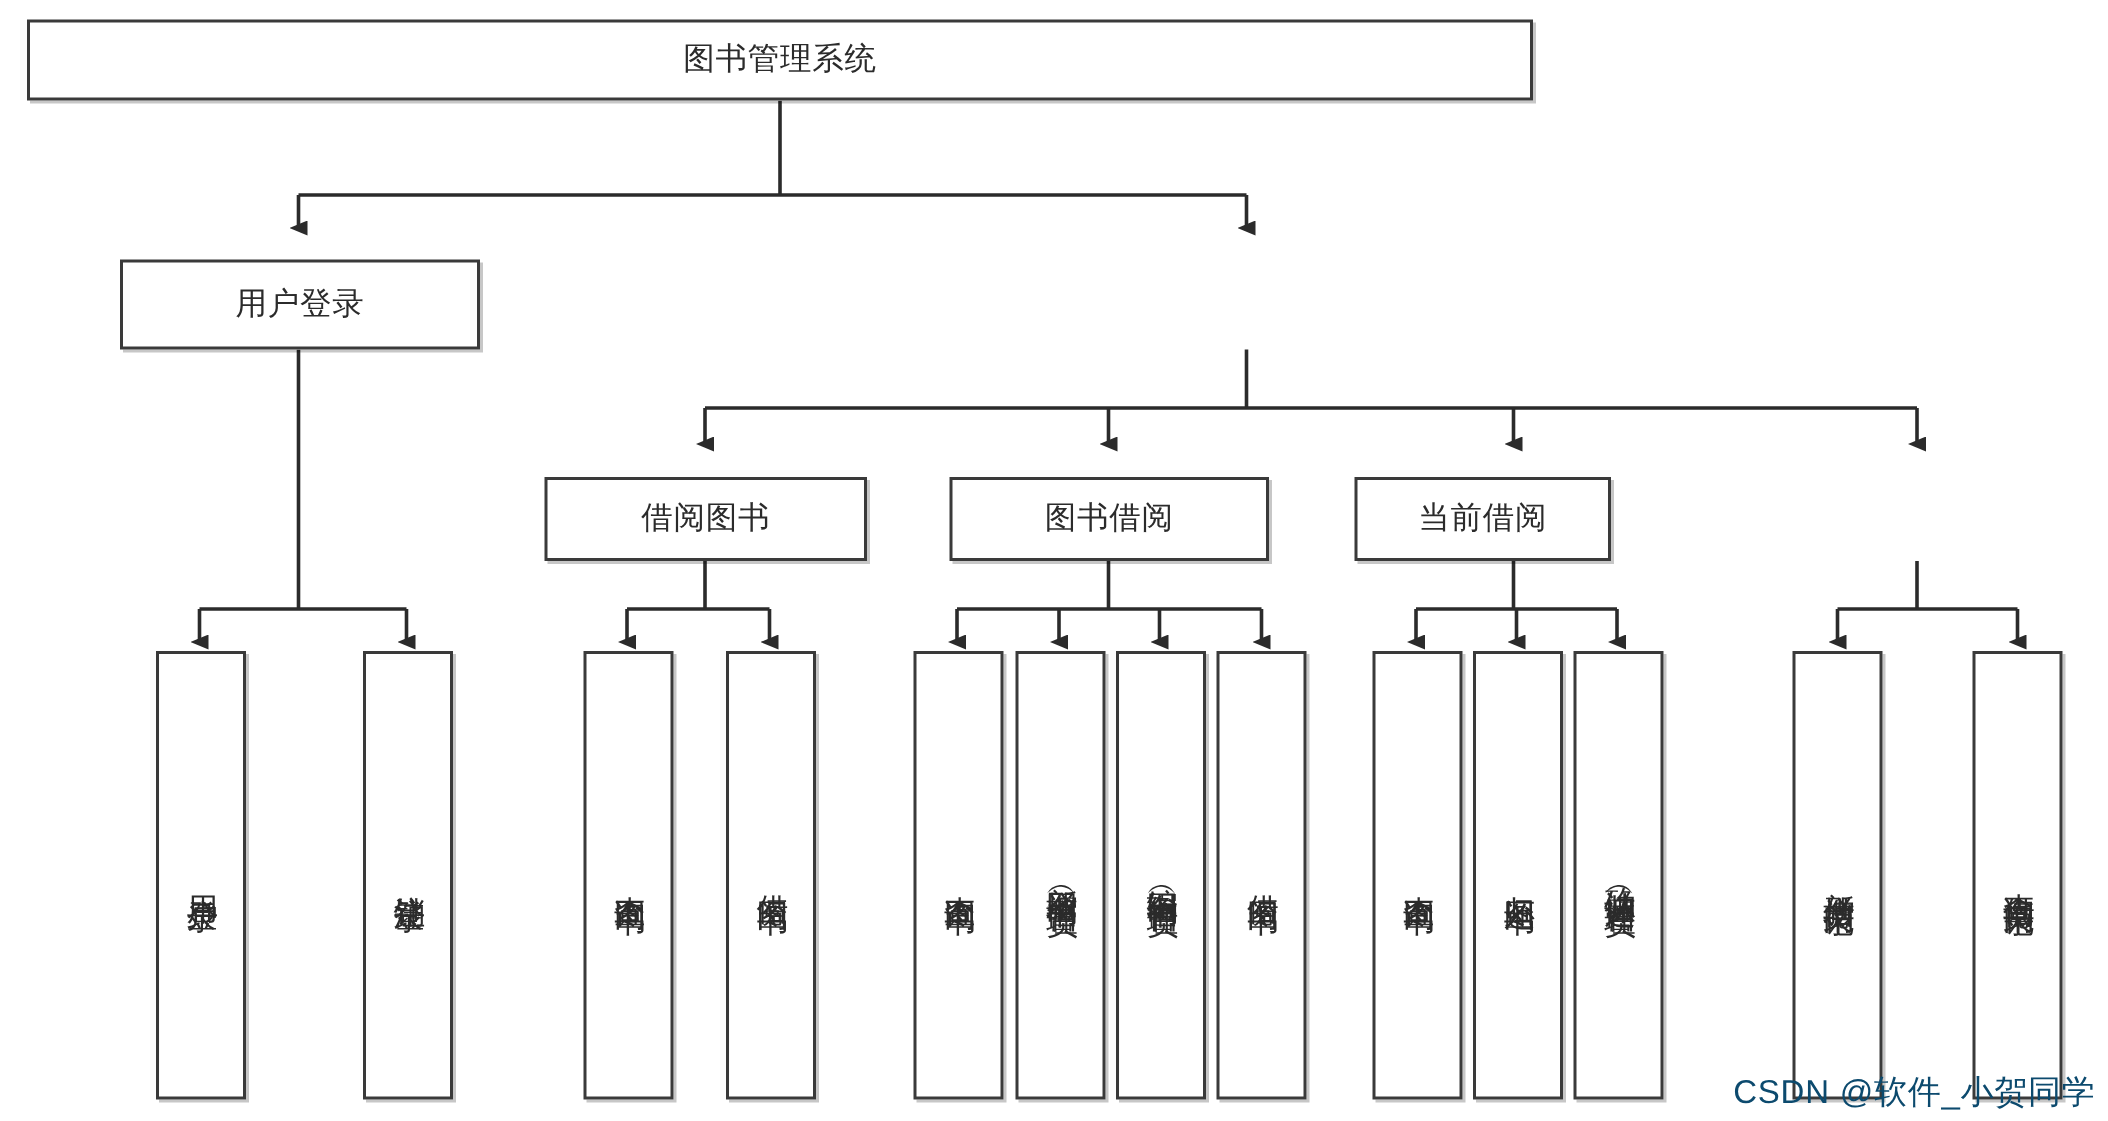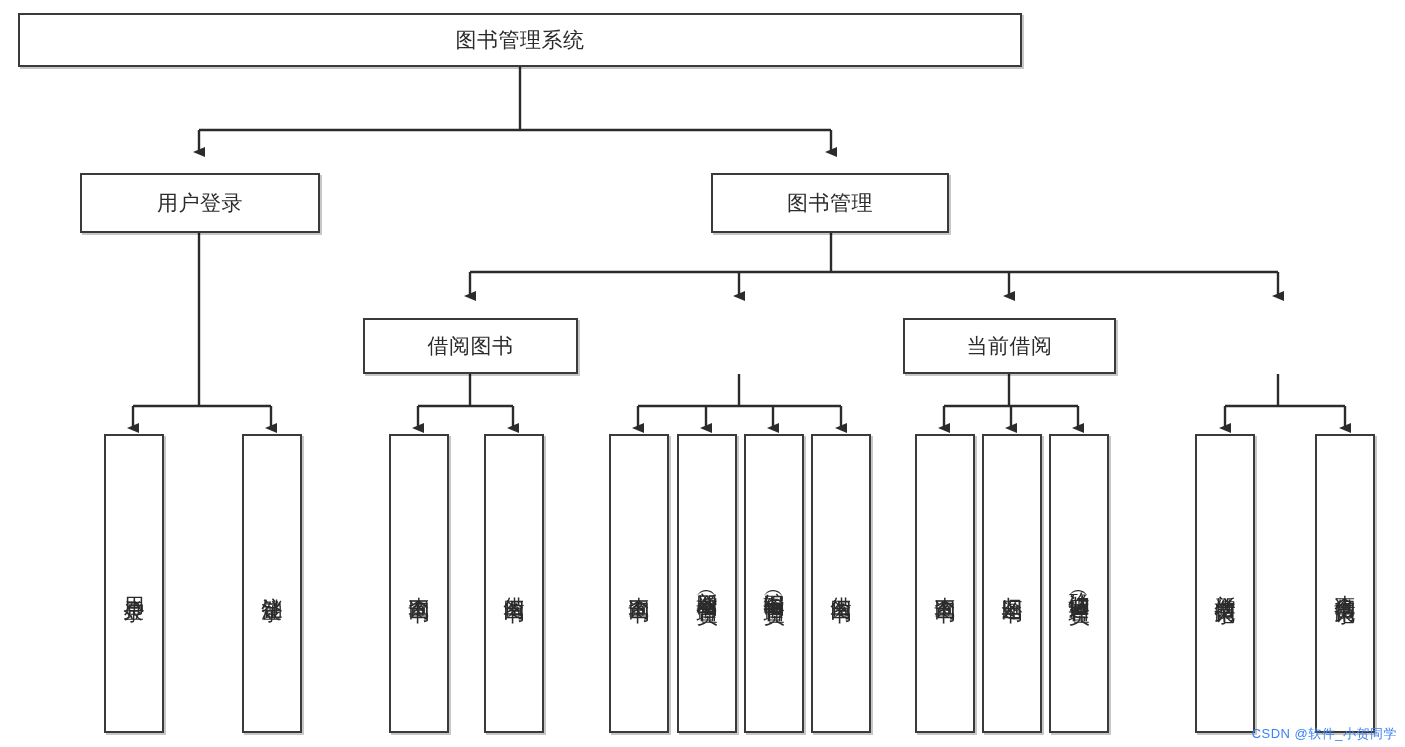--- a/index.html
+++ b/index.html
@@ -51,22 +51,22 @@
   }
   .node.vert > span {
     writing-mode: vertical-rl;
     text-orientation: upright;
     white-space: nowrap;
   }
   .watermark {
     position: absolute;
     right: 8px;
     bottom: 4px;
-    font-size: 13px;
-    color: #3b82f6;
+    font-size: 22px;
+    color: #0c4a6e;
     letter-spacing: 0.5px;
     z-index: 3;
     white-space: nowrap;
     text-align: right;
   }
 </style>
 </head>
 <body>
 
 <div id="canvas">
@@ -122,28 +122,28 @@
     </g>
   </svg>
 
   <div class="node horiz" style="left:18px; top:13px; width:1004px; height:54px;">
     <span>图书管理系统</span>
   </div>
 
   <div class="node horiz" style="left:80px; top:173px; width:240px; height:60px;">
     <span>用户登录</span>
   </div>
-  <div class="node horiz" style="left:711px; top:173px; width:238px; height:60px;">
-    <span>图书管理</span>
-  </div>
 
   <div class="node horiz" style="left:363px; top:318px; width:215px; height:56px;">
     <span>借阅图书</span>
   </div>
-  <div class="node horiz" style="left:903px; top:318px; width:213px; height:56px;">
+  <div class="node horiz" style="left:633px; top:318px; width:213px; height:56px;">
+    <span>图书借阅</span>
+  </div>
+  <div class="node horiz" style="left:903px; top:318px; width:171px; height:56px;">
     <span>当前借阅</span>
   </div>
 
   <div class="node vert" style="left:104px; top:434px; width:60px; height:299px;">
     <span>用户登录</span>
   </div>
   <div class="node vert" style="left:242px; top:434px; width:60px; height:299px;">
     <span>注销登录</span>
   </div>
 

